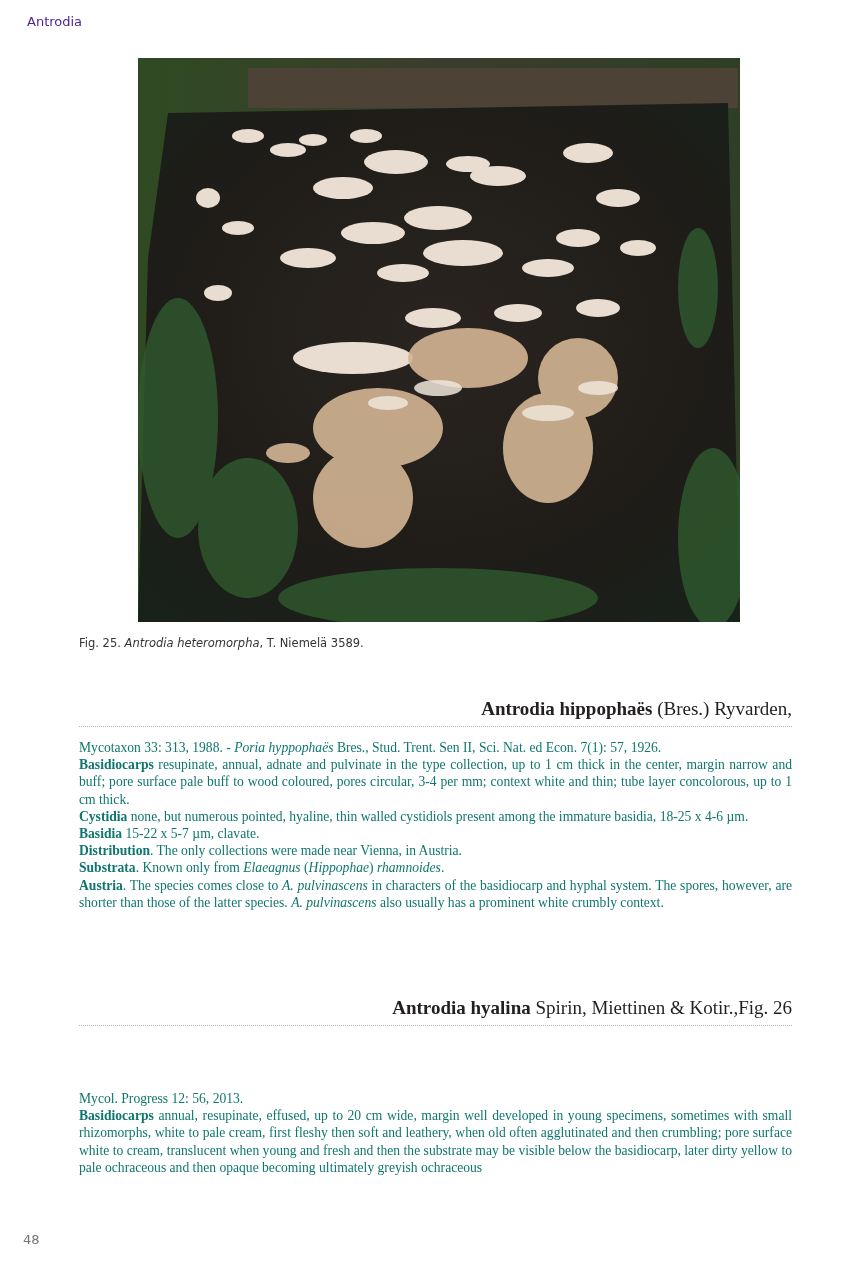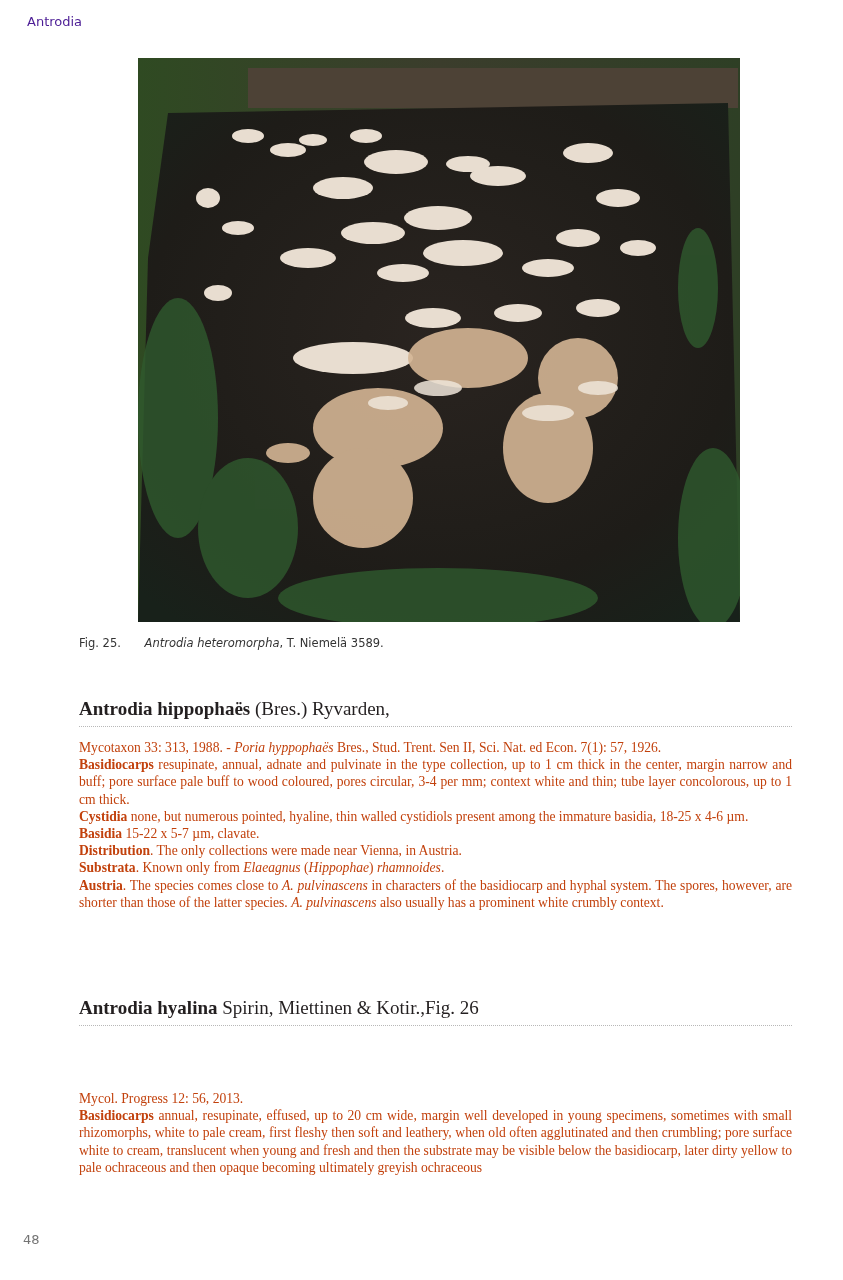--- a/index.html
+++ b/index.html
@@ -13,32 +13,32 @@
   }
   .photo {
     position: absolute; left: 138px; top: 58px; width: 602px; height: 564px;
     overflow: hidden; background: #1d2218;
   }
   .photo svg { display: block; width: 100%; height: 100%; }
   .caption {
     position: absolute; left: 79px; top: 636px;
     font-family: "DejaVu Sans", sans-serif; font-size: 11.5px; color: #333;
   }
-  .caption i { font-style: italic; margin-left: 20px; }
+  .caption i { font-style: italic; }
   .species-head {
     position: absolute; left: 79px; width: 713px;
     font-family: "Liberation Serif", serif; font-size: 19px; color: #231f20;
     padding-bottom: 6px; border-bottom: 1px dotted #b8b8b8;
-    display: flex; justify-content: flex-start; align-items: baseline;
+    display: flex; justify-content: flex-end; align-items: baseline;
   }
   .species-head b { font-weight: bold; }
   .body-text {
     position: absolute; left: 79px; width: 713px;
     font-family: "Liberation Serif", serif; font-size: 13.6px; line-height: 17.2px;
-    color: #c2410c; text-align: justify;
+    color: #0f766e; text-align: justify;
   }
   .body-text p { margin: 0; }
   .body-text b { font-weight: bold; }
   .body-text i { font-style: italic; }
   .page-number {
     position: absolute; left: 23px; top: 1232px;
     font-family: "DejaVu Sans", sans-serif; font-size: 13px; color: #737373;
   }
 </style>
 </head>

